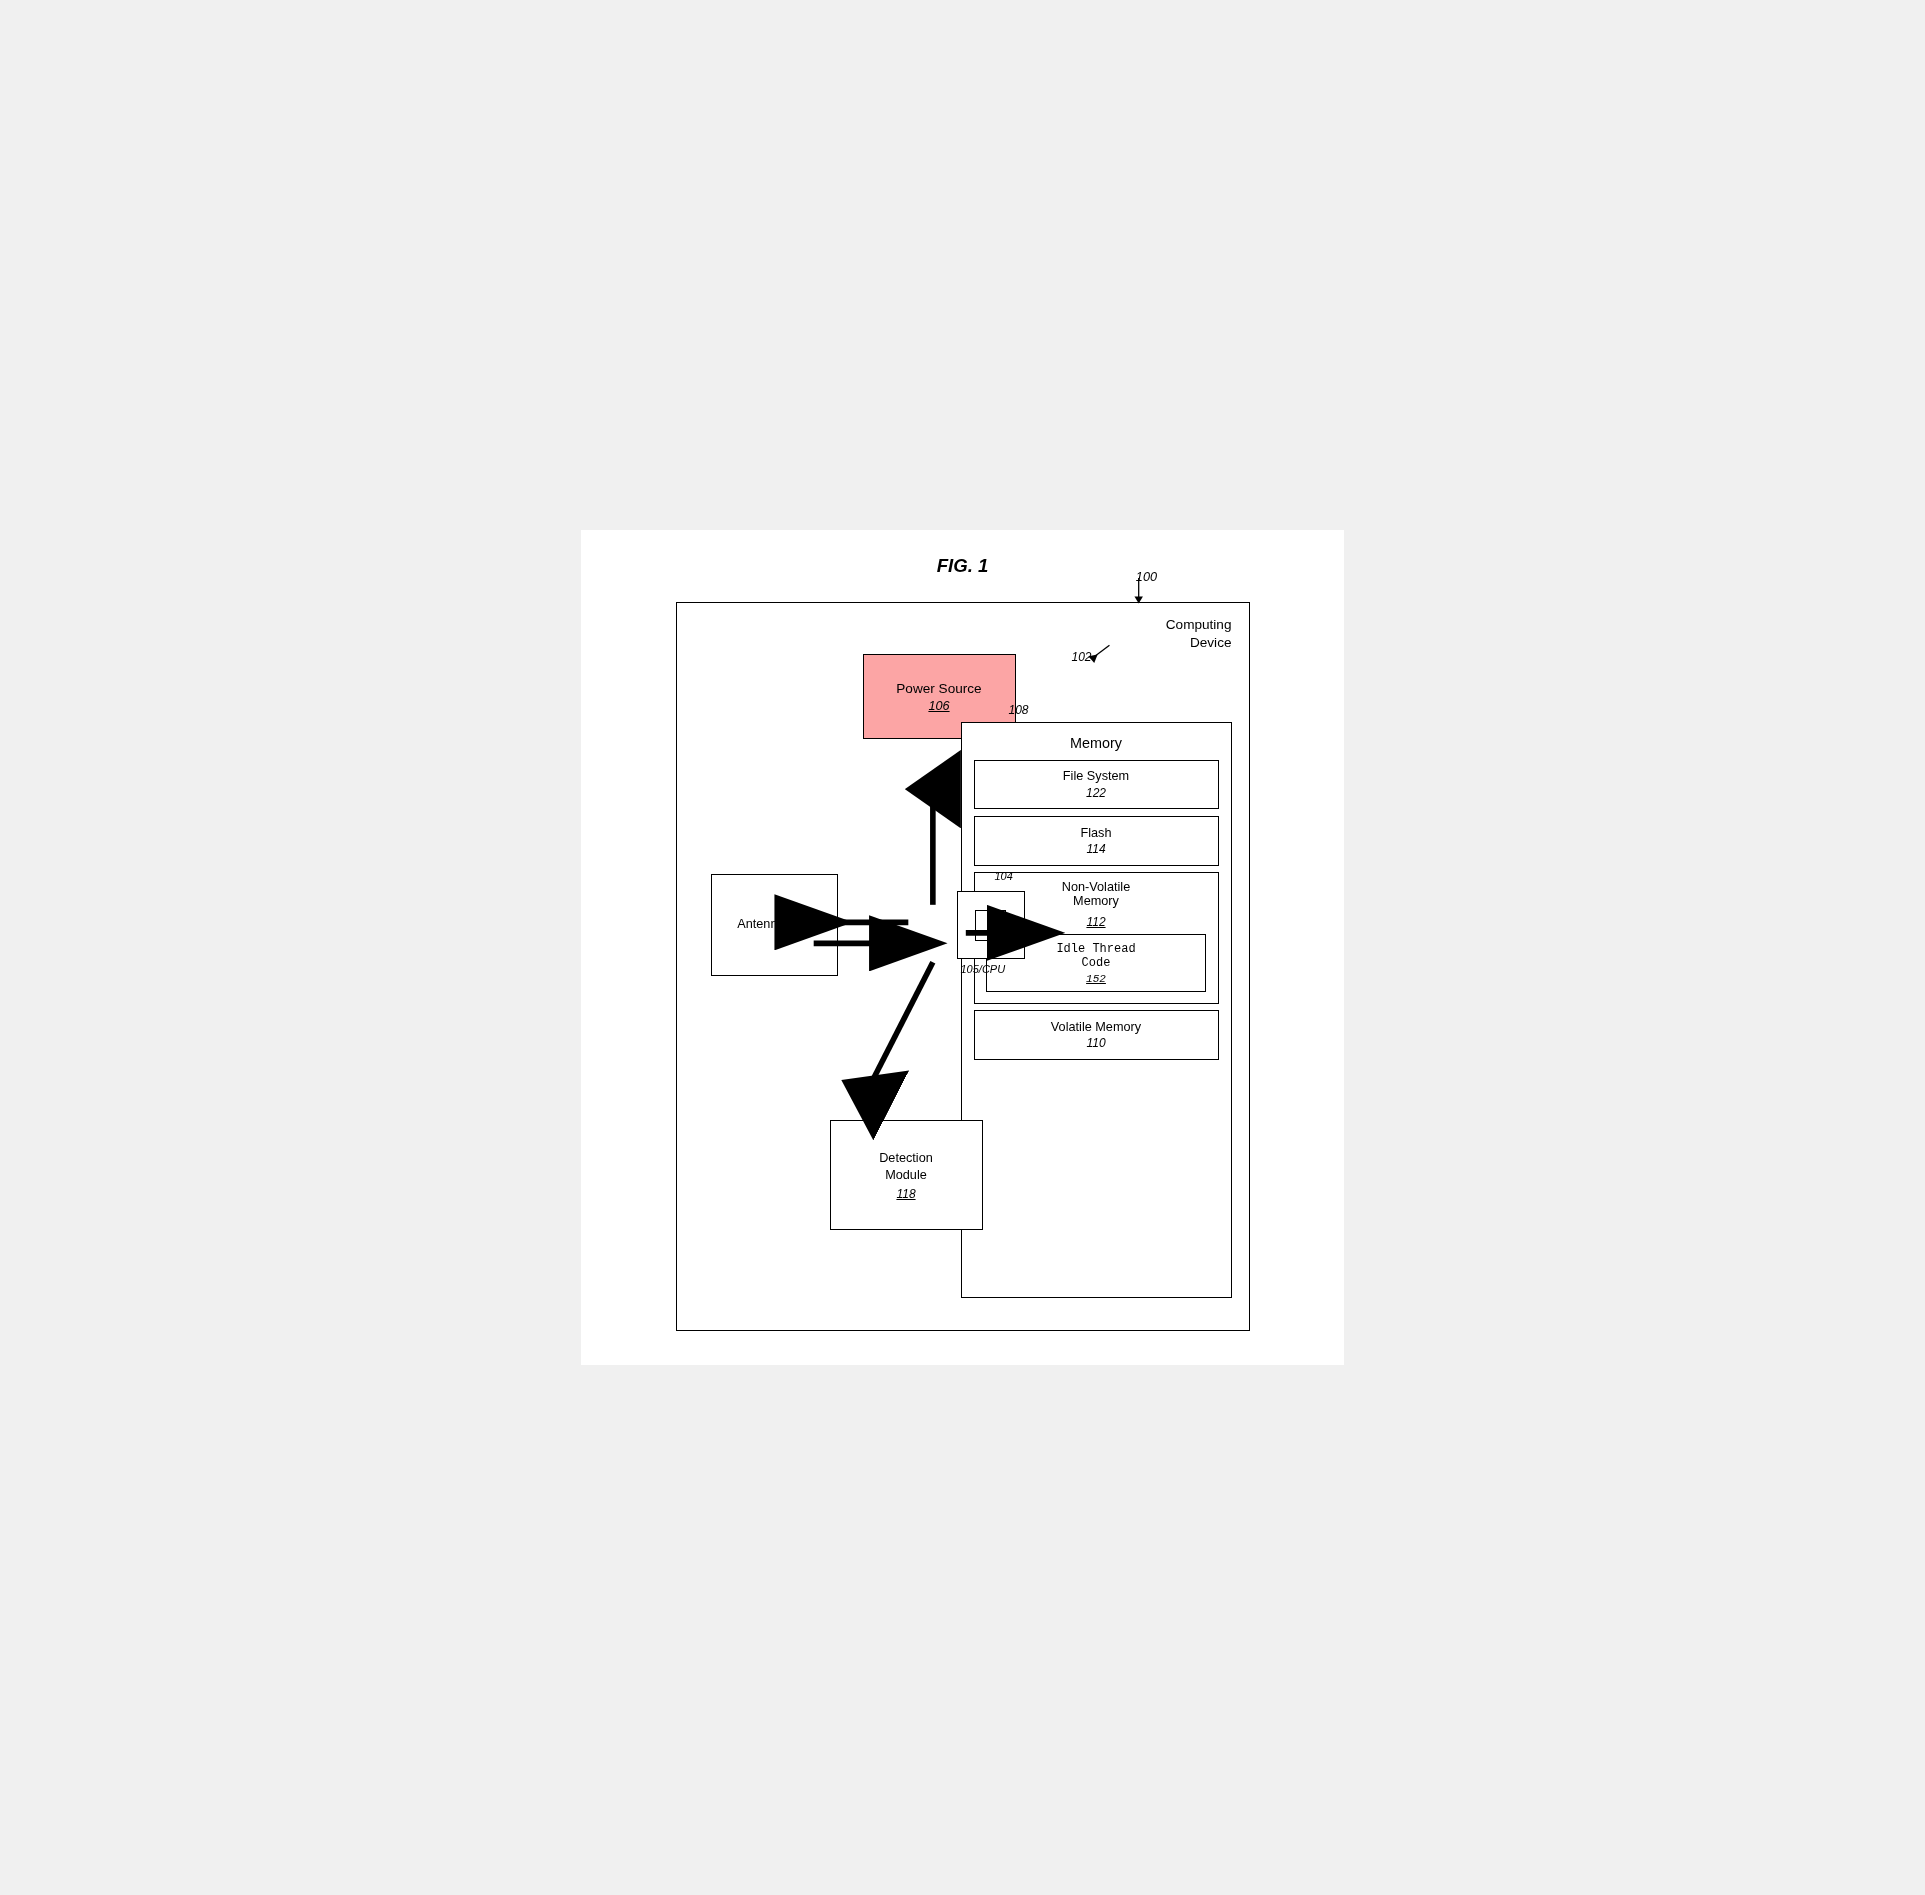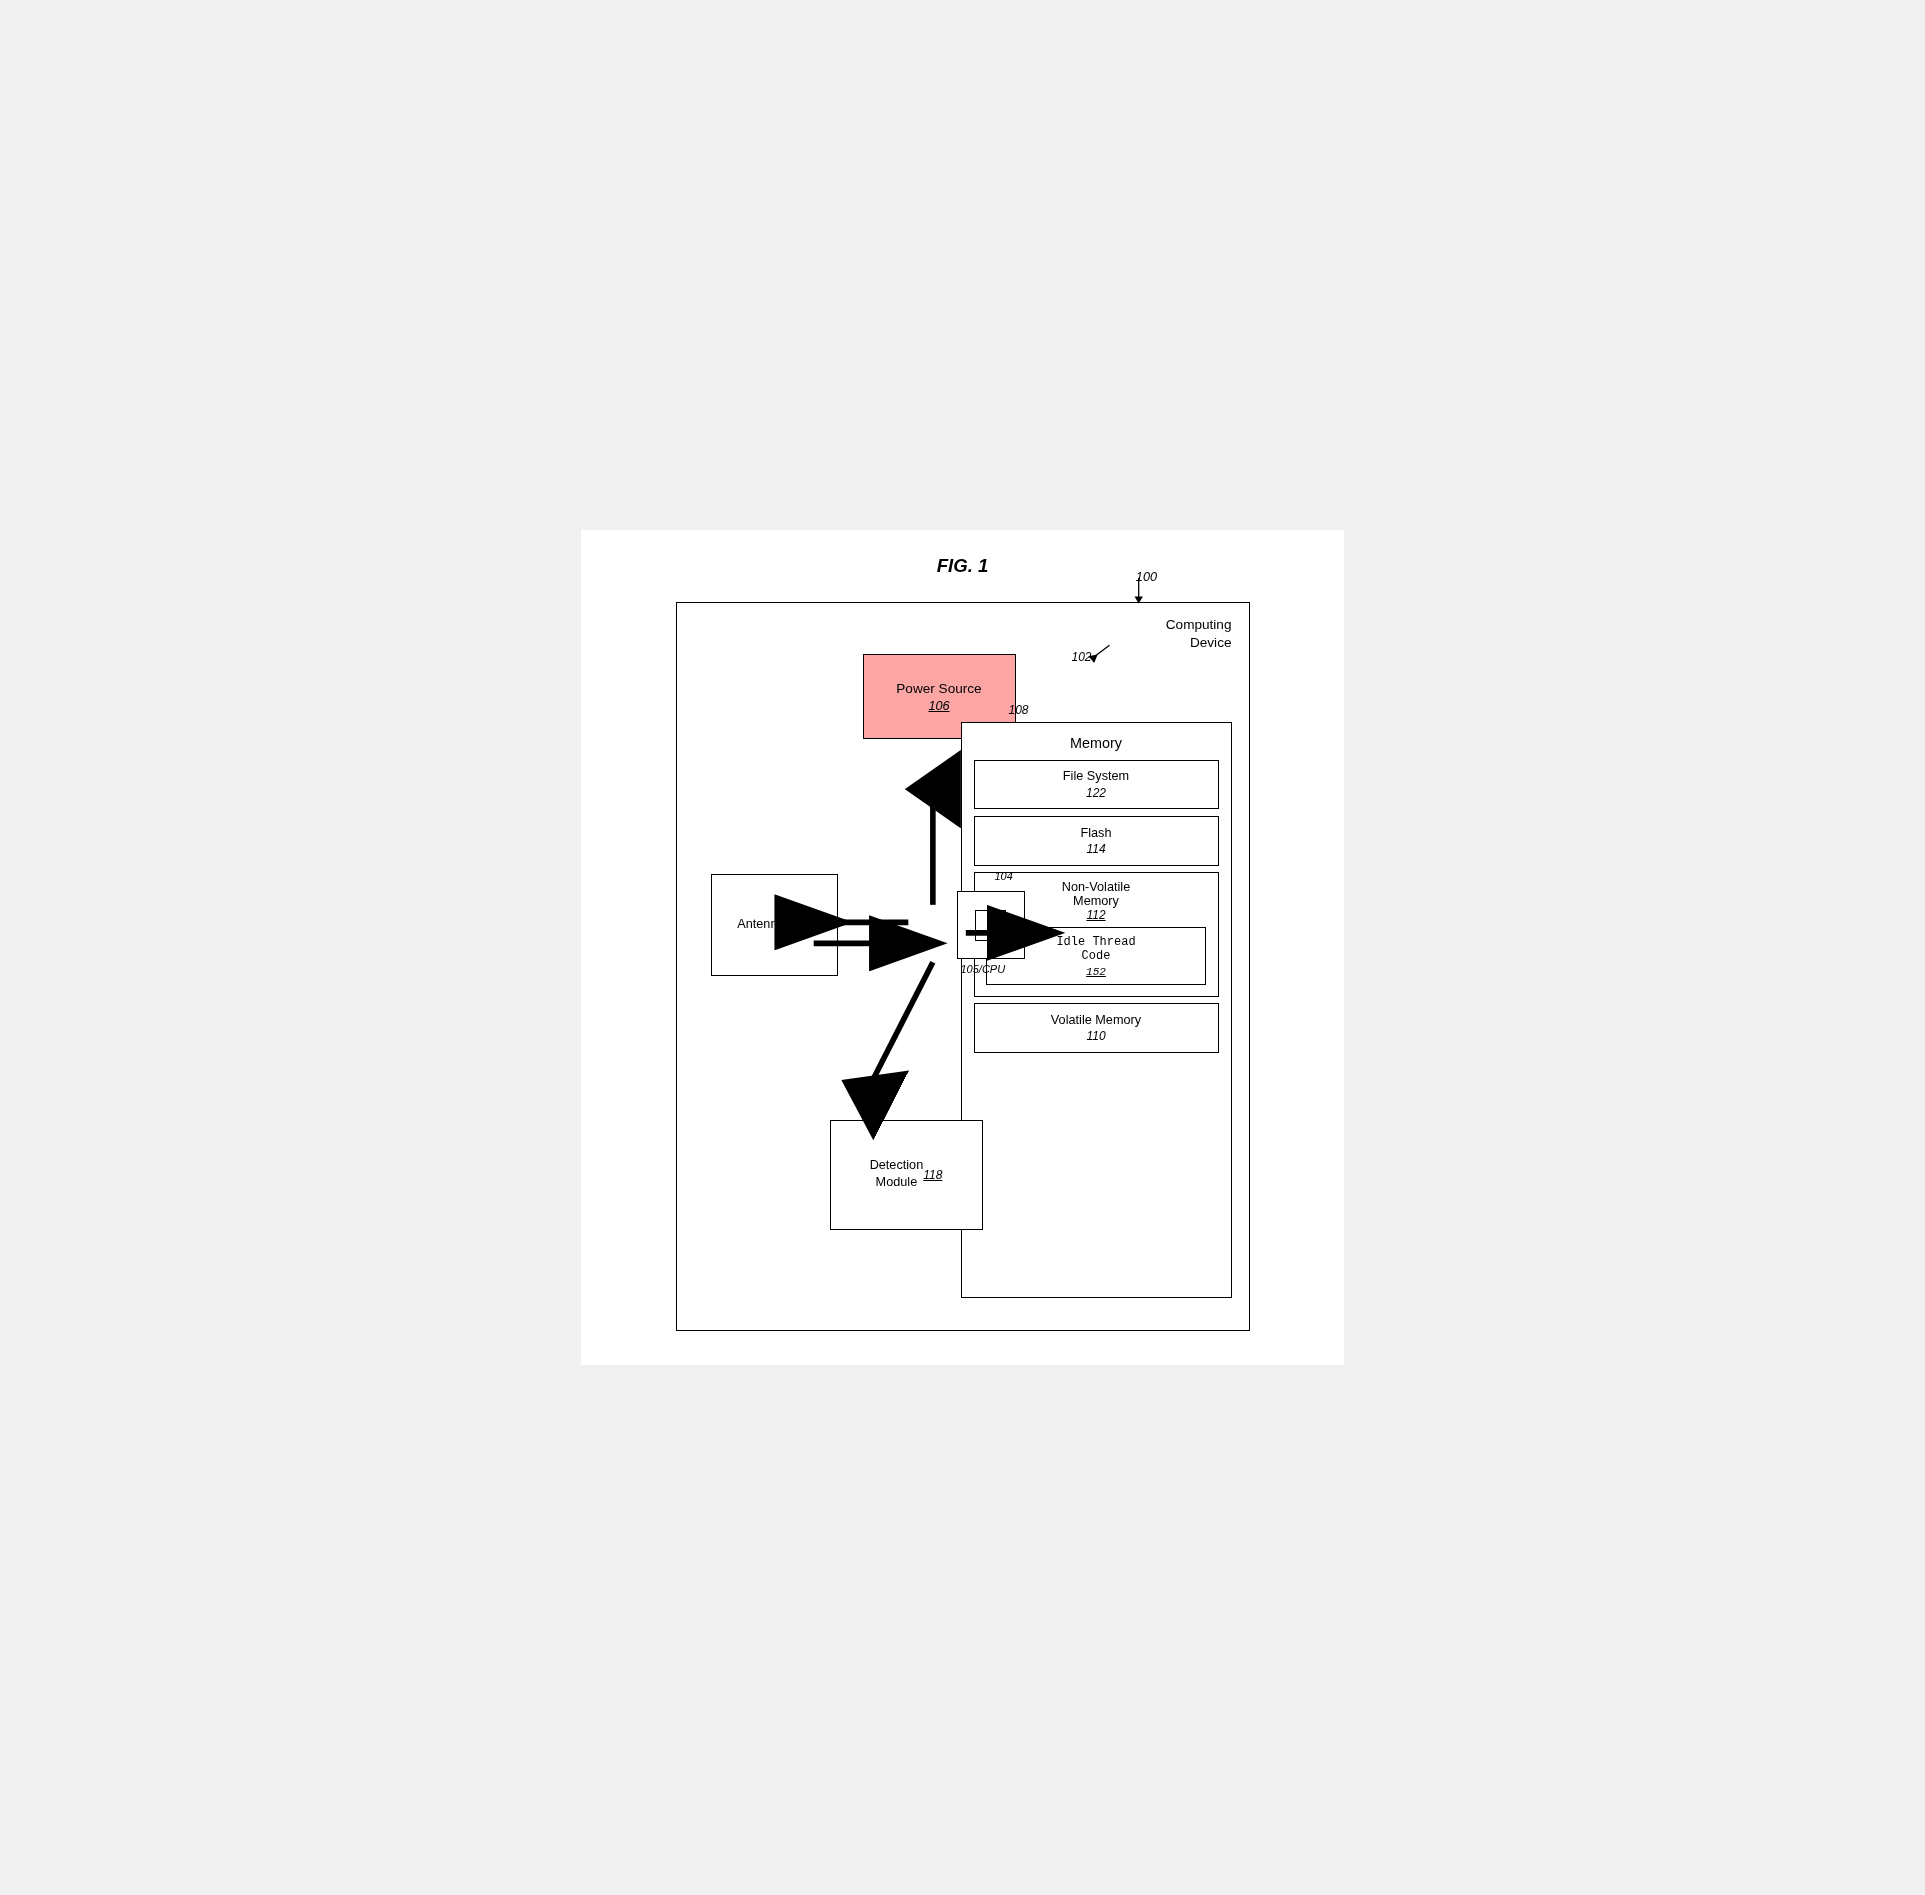--- a/index.html
+++ b/index.html
@@ -106,21 +106,21 @@
     
     .non-volatile-outer {
       border: 1.7px solid black;
       margin: 6.8px 12px;
       padding: 6.8px;
       background: white;
     }
     .non-volatile-label {
       font-size: 12.7px;
       text-align: center;
-      margin-bottom: 0;
+      margin-bottom: 7px;
     }
     .non-volatile-number {
       font-style: italic;
       text-decoration: underline;
       font-size: 12px;
       text-align: center;
     }
     .idle-thread-box {
       border: 1.7px solid black;
       margin: 5.1px 5.1px 3.4px 5.1px;
@@ -201,21 +201,21 @@
     }
     
     .detection-box {
       position: absolute;
       top: 517px;
       left: 153px;
       width: 153px;
       height: 110px;
       border: 1.7px solid black;
       display: flex;
-      flex-direction: row;
+      flex-direction: column;
       align-items: center;
       justify-content: center;
       background: white;
     }
     .detection-box .box-title {
       font-size: 12.7px;
       text-align: center;
       margin-bottom: 3.4px;
       line-height: 1.3;
     }

